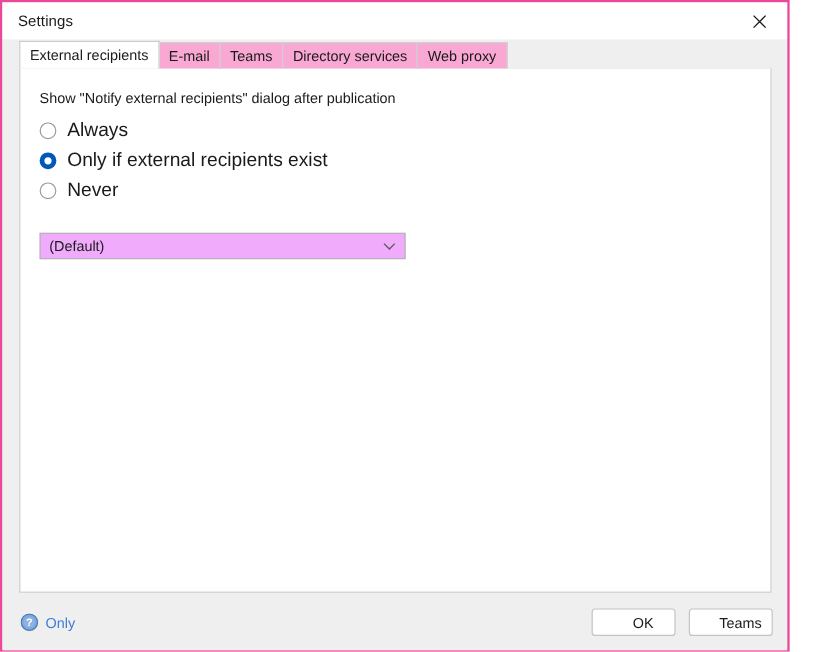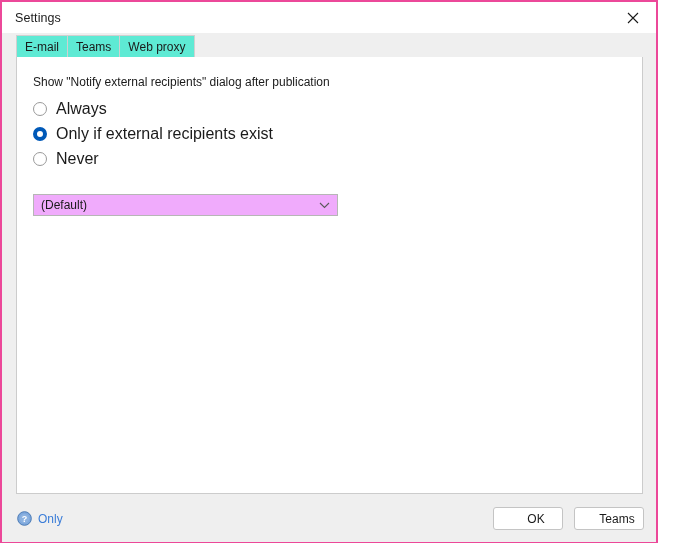--- a/index.html
+++ b/index.html
@@ -66,21 +66,21 @@
     z-index: 2;
   }
   .tab {
     height: 22px;
     box-sizing: border-box;
     display: flex;
     align-items: center;
     padding: 0 8px;
     font-size: 12px;
     color: #1a1a1a;
-    background: #5eead4;
+    background: #f9a8d4;
     border: 1px solid #d0d0d0;
     border-bottom: none;
     margin-right: -1px;
     cursor: default;
     white-space: nowrap;
   }
   .tab.active {
     background: #ffffff;
     border-color: #cccccc;
     height: 23px;
@@ -219,25 +219,31 @@
   <div class="titlebar">
     <span class="titlebar-title">Settings</span>
     <div class="close-button">
       <svg width="12" height="12" viewBox="0 0 12 12">
         <path d="M1 1 L11 11 M11 1 L1 11" stroke="#1a1a1a" stroke-width="1.1" fill="none"></path>
       </svg>
     </div>
   </div>
 
   <div class="tabstrip">
+    <div class="tab active">
+      <span>External recipients</span>
+    </div>
     <div class="tab">
       <span>E-mail</span>
     </div>
     <div class="tab">
       <span>Teams</span>
+    </div>
+    <div class="tab">
+      <span>Directory services</span>
     </div>
     <div class="tab">
       <span>Web proxy</span>
     </div>
   </div>
 
   <div class="content-wrap">
     <div class="content-panel">
 
       <p class="group-heading">Show "Notify external recipients" dialog after publication</p>

